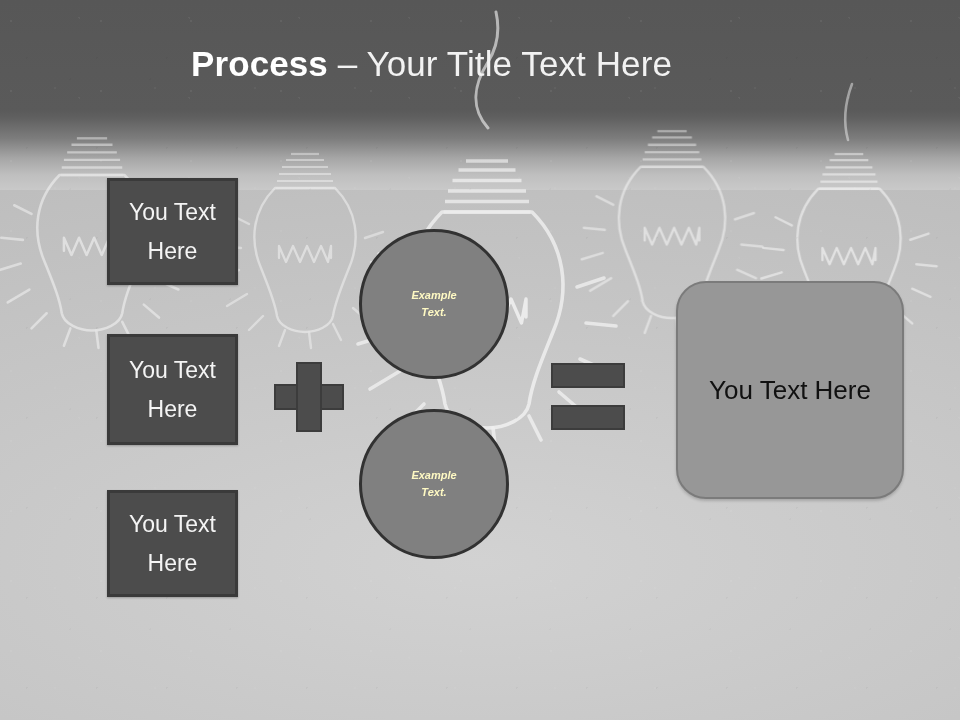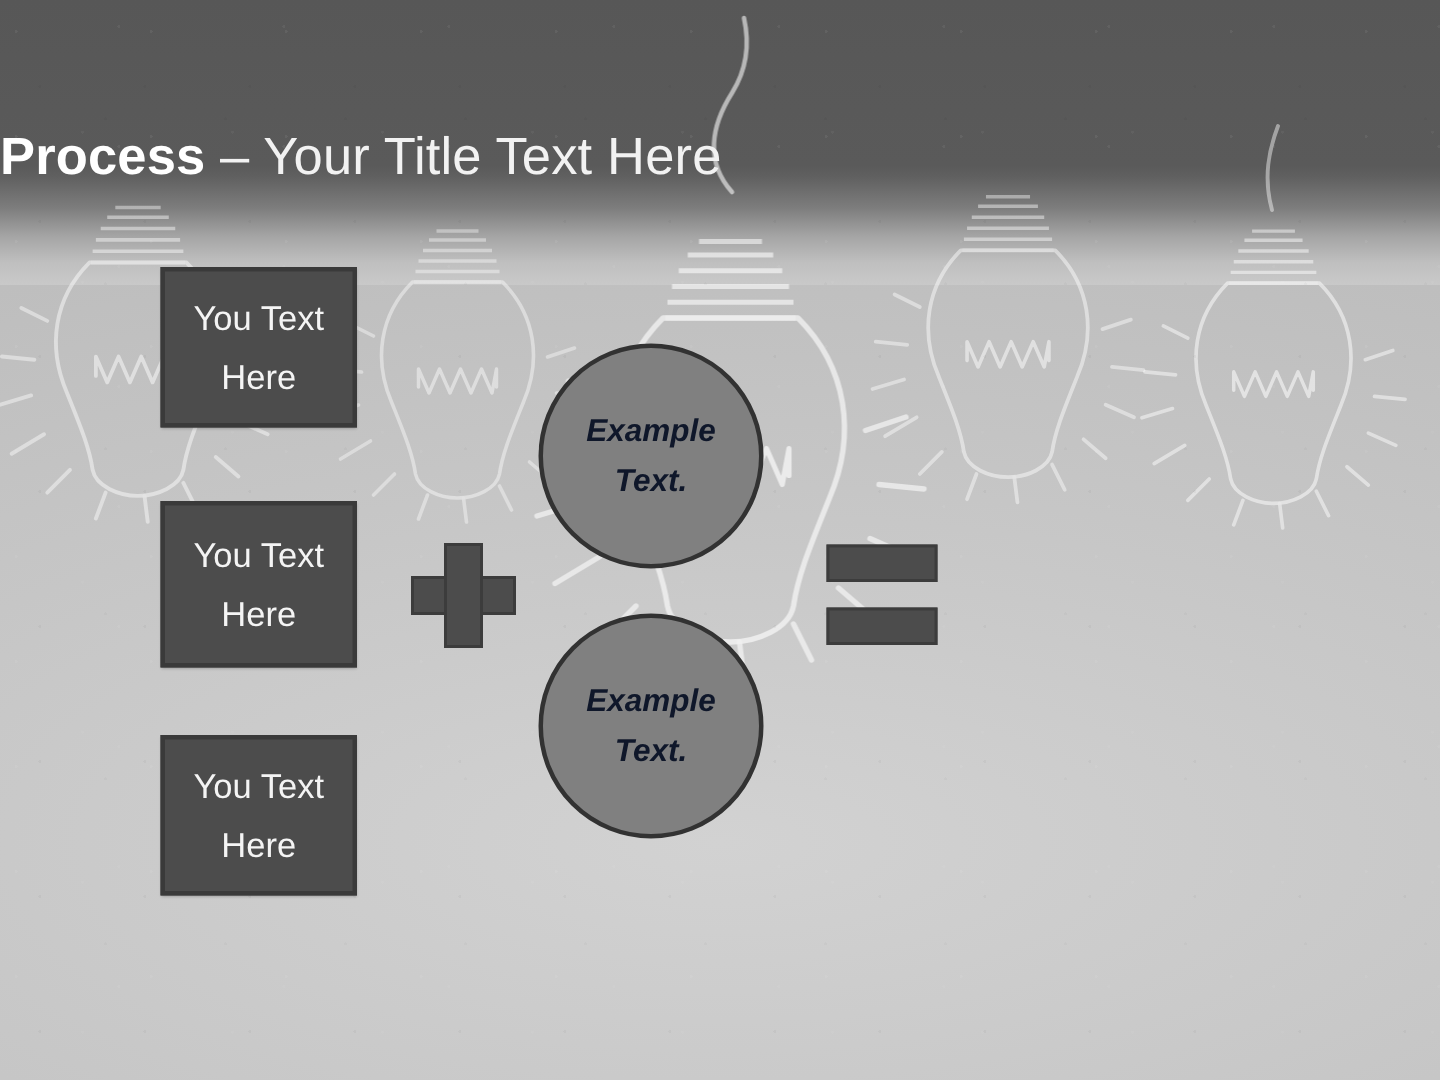--- a/index.html
+++ b/index.html
@@ -55,22 +55,22 @@
     position: absolute;
     inset: 0;
     pointer-events: none;
   }
 
   
   .title-bar {
     position: absolute;
     left: 0; top: 44px;
     width: 863px;
+    text-align: center;
     white-space: nowrap;
-    margin-top: 41px;
   }
   .title-strong {
     font-size: 35px;
     font-weight: bold;
     color: #ffffff;
     letter-spacing: .1px;
   }
   .title-rest {
     font-size: 35px;
     font-weight: normal;
@@ -124,22 +124,22 @@
 
   
   .circle {
     position: absolute;
     width: 150px;
     height: 150px;
     box-sizing: border-box;
     border-radius: 50%;
     background: #808080;
     border: 3px solid #323232;
-    color: #0f172a;
-    font-size: 21px;
+    color: #fef9c3;
+    font-size: 11px;
     font-weight: bold;
     font-style: italic;
     line-height: 1.58;
     display: flex;
     align-items: center;
     justify-content: center;
     text-align: center;
   }
   #circle-top    { left: 359px; top: 229px; }
   #circle-bottom { left: 359px; top: 409px; }
@@ -281,14 +281,17 @@
   </div>
   <div class="circle" id="circle-bottom">
     <span>Example<br>Text.</span>
   </div>
 
   <div class="equals">
     <div class="bar bar-top"></div>
     <div class="bar bar-bot"></div>
   </div>
 
+  <div class="result-box">
+    <span>You Text Here</span>
+  </div>
 
 </div>
 
 </body></html>

